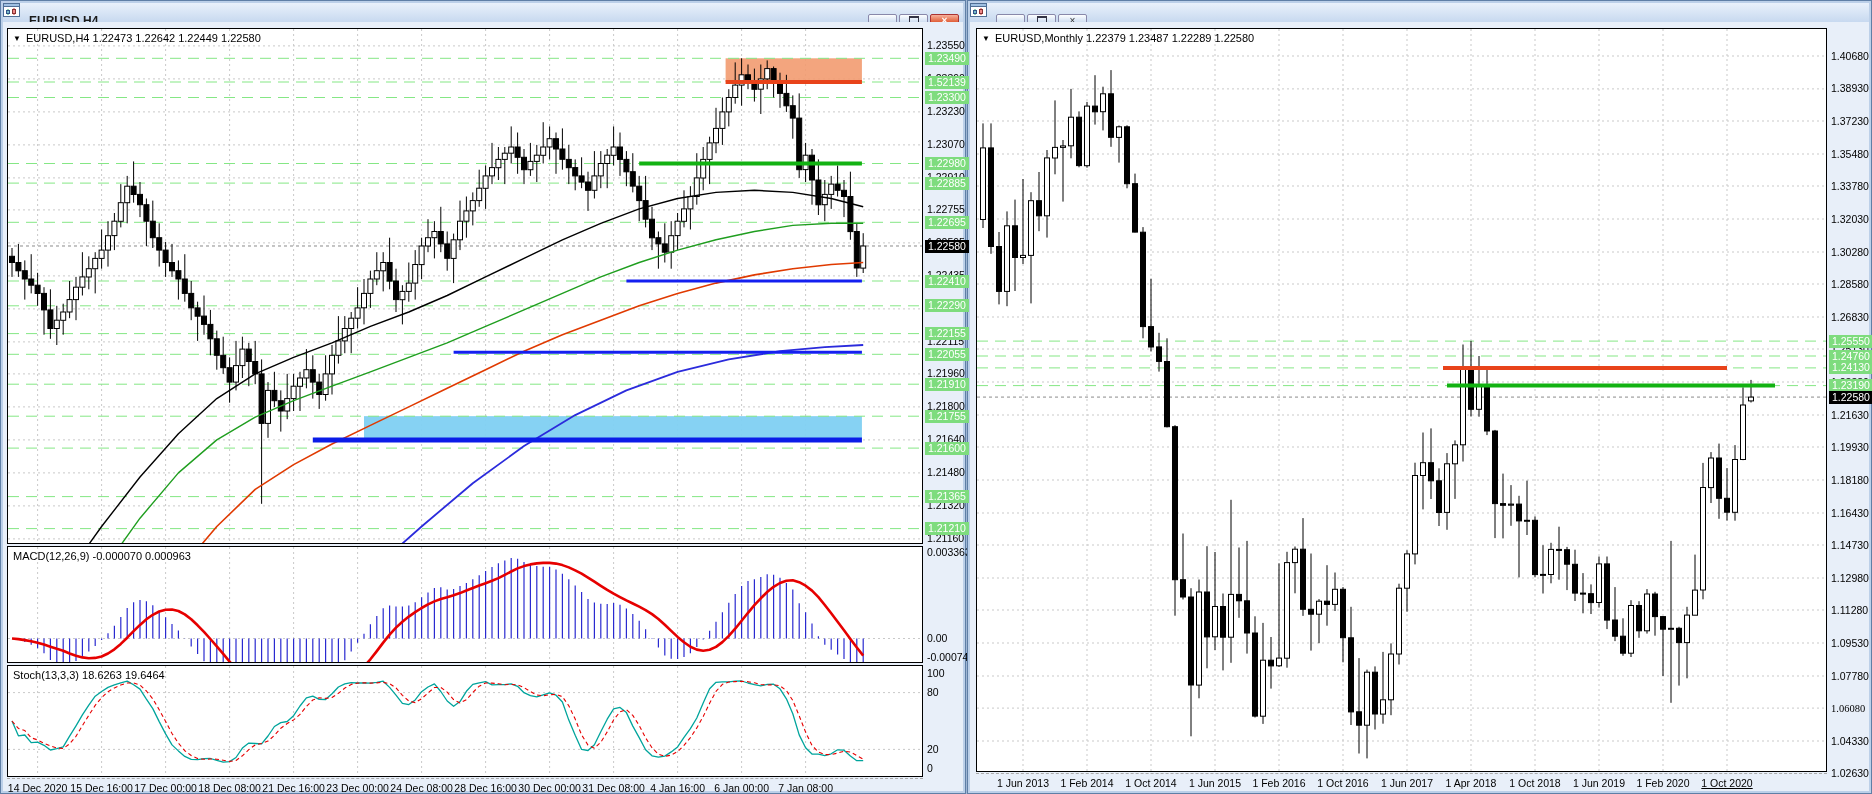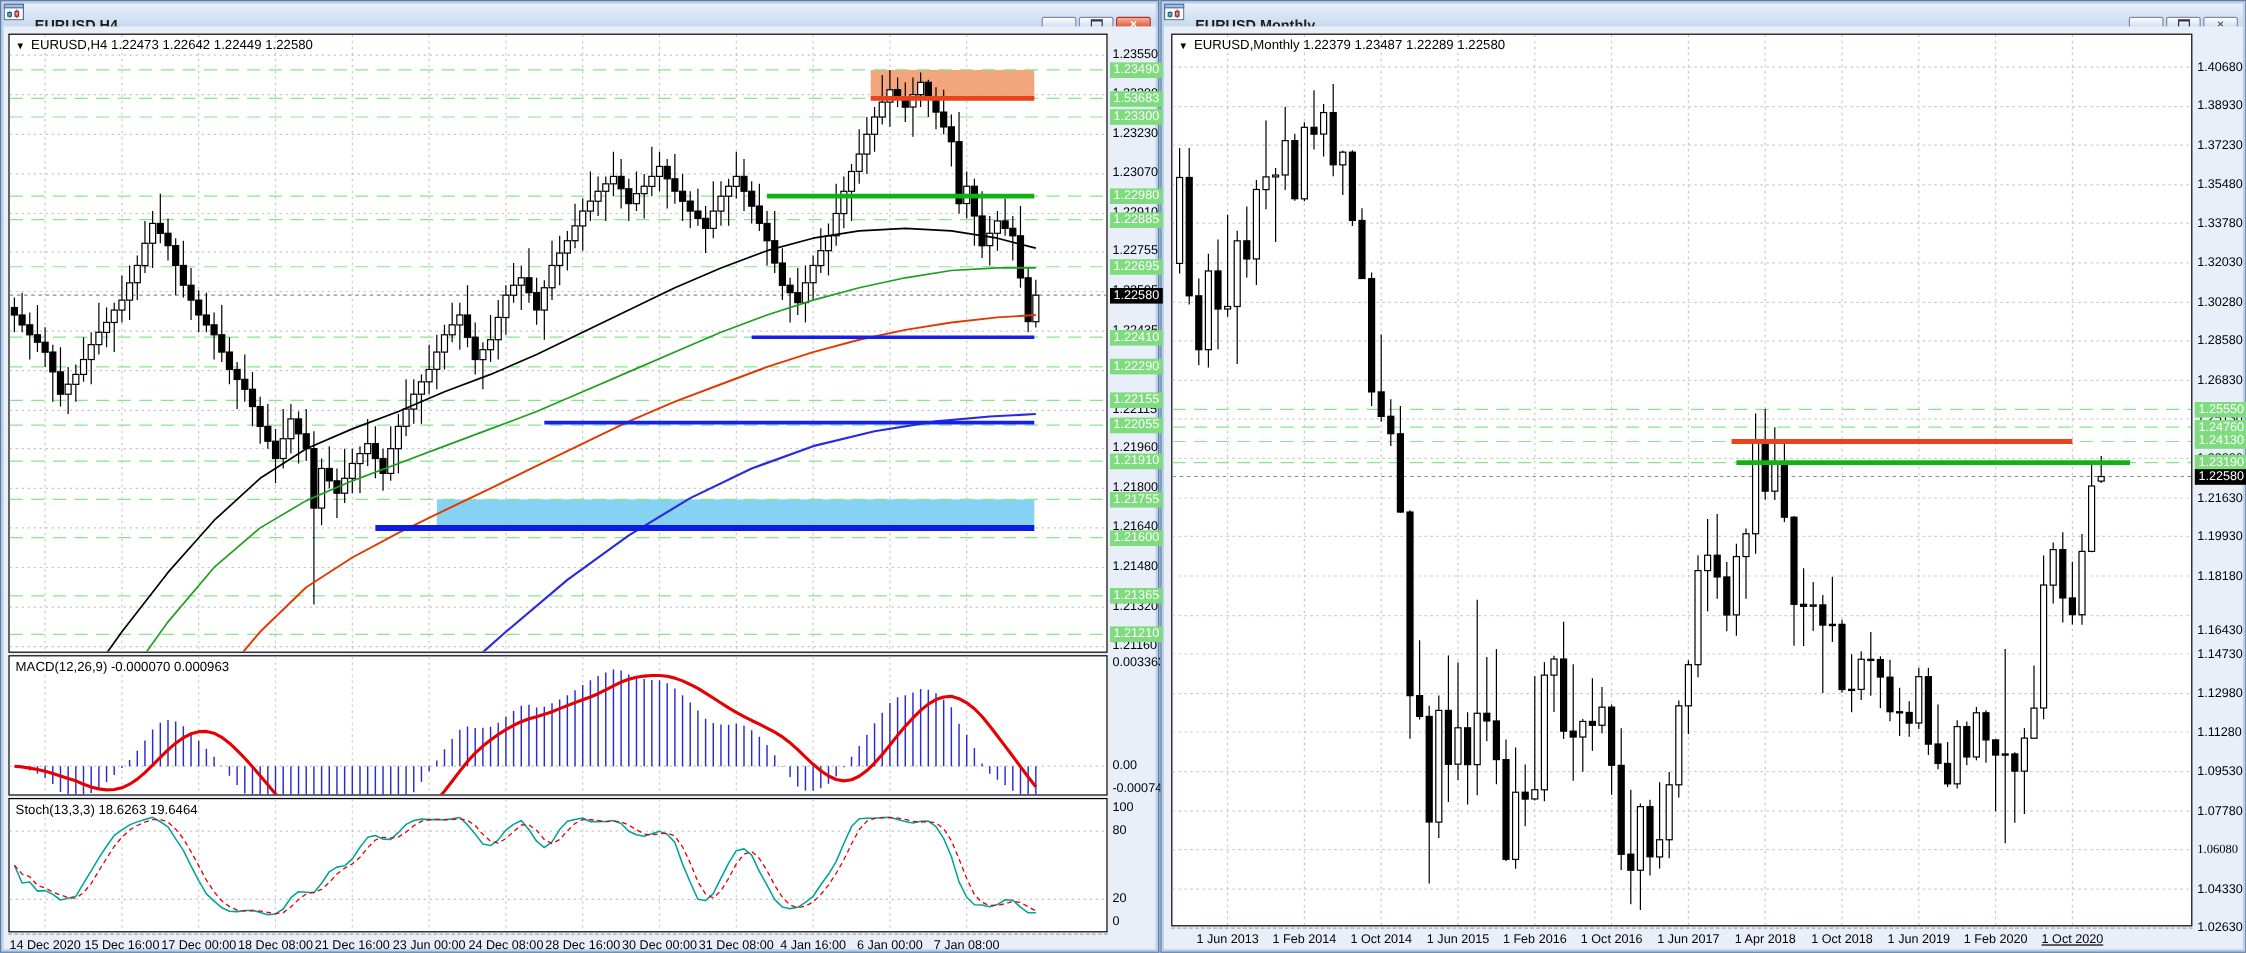--- a/index.html
+++ b/index.html
@@ -584,21 +584,21 @@
             <path d="M4.0,55.0 L10.4,69.8 L16.8,69.0 L23.2,76.6 L29.6,76.2 L36.0,79.3 L42.4,84.0 L48.8,82.6 L55.2,80.9 L61.6,70.2 L68.0,59.8 L74.4,48.9 L80.8,39.2 L87.2,30.2 L93.6,25.5 L100.0,21.4 L106.4,18.9 L112.8,16.9 L119.2,15.1 L125.6,18.8 L132.0,23.1 L138.4,33.1 L144.8,42.6 L151.2,55.6 L157.6,67.9 L164.0,78.9 L170.4,84.9 L176.8,90.4 L183.2,93.4 L189.6,93.7 L196.0,92.7 L202.4,92.5 L208.8,94.4 L215.2,96.2 L221.6,95.6 L228.0,91.5 L234.4,82.1 L240.8,77.1 L247.2,77.5 L253.6,77.9 L260.0,70.0 L266.4,60.5 L272.8,56.6 L279.2,55.5 L285.6,49.7 L292.0,40.0 L298.4,31.8 L304.8,30.2 L311.2,33.3 L317.6,33.5 L324.0,27.7 L330.4,21.0 L336.8,17.8 L343.2,16.6 L349.6,17.0 L356.0,17.0 L362.4,17.2 L368.8,16.4 L375.2,15.2 L381.6,21.4 L388.0,29.1 L394.4,37.4 L400.8,38.6 L407.2,33.9 L413.6,25.7 L420.0,21.0 L426.4,17.8 L432.8,25.5 L439.2,35.0 L445.6,40.3 L452.0,35.6 L458.4,25.3 L464.8,18.4 L471.2,16.9 L477.6,15.7 L484.0,18.8 L490.4,18.7 L496.8,18.6 L503.2,17.8 L509.6,20.3 L516.0,26.7 L522.4,29.6 L528.8,30.8 L535.2,28.8 L541.6,26.8 L548.0,29.2 L554.4,36.0 L560.8,54.1 L567.2,69.2 L573.6,83.4 L580.0,84.5 L586.4,78.7 L592.8,65.7 L599.2,53.2 L605.6,42.9 L612.0,41.4 L618.4,46.6 L624.8,60.1 L631.2,71.6 L637.6,83.7 L644.0,89.8 L650.4,91.2 L656.8,90.1 L663.2,85.9 L669.6,80.9 L676.0,71.3 L682.4,62.6 L688.8,52.0 L695.2,36.9 L701.6,22.8 L708.0,16.3 L714.4,15.8 L720.8,15.8 L727.2,15.2 L733.6,15.0 L740.0,17.0 L746.4,18.6 L752.8,19.9 L759.2,18.4 L765.6,18.2 L772.0,22.8 L778.4,32.8 L784.8,47.8 L791.2,68.9 L797.6,81.7 L804.0,88.0 L810.4,88.1 L816.8,89.7 L823.2,87.8 L829.6,83.8 L836.0,84.2 L842.4,90.0 L848.8,94.7 L855.2,94.7" stroke="#00a49c" stroke-width="1.3" fill="none" stroke-linejoin="round"></path>
             <path d="M4.0,55.0 L10.4,62.4 L16.8,64.6 L23.2,71.8 L29.6,73.9 L36.0,77.4 L42.4,79.8 L48.8,82.0 L55.2,82.5 L61.6,77.9 L68.0,70.3 L74.4,59.6 L80.8,49.3 L87.2,39.4 L93.6,31.6 L100.0,25.7 L106.4,21.9 L112.8,19.1 L119.2,17.0 L125.6,17.0 L132.0,19.0 L138.4,25.0 L144.8,32.9 L151.2,43.7 L157.6,55.4 L164.0,67.5 L170.4,77.2 L176.8,84.7 L183.2,89.5 L189.6,92.5 L196.0,93.3 L202.4,93.0 L208.8,93.2 L215.2,94.3 L221.6,95.4 L228.0,94.5 L234.4,89.8 L240.8,83.6 L247.2,78.9 L253.6,77.5 L260.0,75.1 L266.4,69.4 L272.8,62.3 L279.2,57.5 L285.6,53.9 L292.0,48.4 L298.4,40.5 L304.8,34.0 L311.2,31.8 L317.6,32.4 L324.0,31.5 L330.4,27.4 L336.8,22.1 L343.2,18.4 L349.6,17.1 L356.0,16.8 L362.4,17.1 L368.8,16.9 L375.2,16.3 L381.6,17.7 L388.0,21.9 L394.4,29.3 L400.8,35.0 L407.2,36.6 L413.6,32.7 L420.0,26.9 L426.4,21.5 L432.8,21.4 L439.2,26.1 L445.6,33.6 L452.0,37.0 L458.4,33.7 L464.8,26.4 L471.2,20.2 L477.6,17.0 L484.0,17.1 L490.4,17.7 L496.8,18.7 L503.2,18.4 L509.6,18.9 L516.0,21.6 L522.4,25.6 L528.8,29.0 L535.2,29.7 L541.6,28.8 L548.0,28.3 L554.4,30.7 L560.8,39.8 L567.2,53.1 L573.6,68.9 L580.0,79.1 L586.4,82.2 L592.8,76.3 L599.2,65.9 L605.6,53.9 L612.0,45.8 L618.4,43.6 L624.8,49.4 L631.2,59.5 L637.6,71.8 L644.0,81.7 L650.4,88.2 L656.8,90.4 L663.2,89.1 L669.6,85.6 L676.0,79.4 L682.4,71.6 L688.8,61.9 L695.2,50.5 L701.6,37.3 L708.0,25.4 L714.4,18.3 L720.8,16.0 L727.2,15.6 L733.6,15.3 L740.0,15.7 L746.4,16.8 L752.8,18.5 L759.2,19.0 L765.6,18.8 L772.0,19.8 L778.4,24.6 L784.8,34.5 L791.2,49.8 L797.6,66.1 L804.0,79.5 L810.4,86.0 L816.8,88.6 L823.2,88.5 L829.6,87.1 L836.0,85.2 L842.4,86.0 L848.8,89.6 L855.2,93.1" stroke="#e60000" stroke-width="1.1" fill="none" stroke-dasharray="4,3" stroke-linejoin="round"></path>
           </svg>
         </div>
       <div id="ltime">
           <div class="time-label" style="left: -7.4px;">14 Dec 2020</div>
           <div class="time-label" style="left: 56.6px;">15 Dec 16:00</div>
           <div class="time-label" style="left: 120.6px;">17 Dec 00:00</div>
           <div class="time-label" style="left: 184.6px;">18 Dec 08:00</div>
           <div class="time-label" style="left: 248.6px;">21 Dec 16:00</div>
-          <div class="time-label" style="left: 312.6px;">23 Jun 00:00</div>
+          <div class="time-label" style="left: 312.6px;">23 Dec 00:00</div>
           <div class="time-label" style="left: 376.6px;">24 Dec 08:00</div>
           <div class="time-label" style="left: 440.6px;">28 Dec 16:00</div>
           <div class="time-label" style="left: 504.6px;">30 Dec 00:00</div>
           <div class="time-label" style="left: 568.6px;">31 Dec 08:00</div>
           <div class="time-label" style="left: 632.6px;">4 Jan 16:00</div>
           <div class="time-label" style="left: 696.6px;">6 Jan 00:00</div>
           <div class="time-label" style="left: 760.6px;">7 Jan 08:00</div>
         </div>
       <div id="lprices">
           <div class="axis-price" style="top: 17.4px;">1.23550</div>
@@ -611,21 +611,21 @@
           <div class="axis-price" style="top: 247.4px;">1.22435</div>
           <div class="axis-price" style="top: 280.4px;">1.22275</div>
           <div class="axis-price" style="top: 313.4px;">1.22115</div>
           <div class="axis-price" style="top: 345.4px;">1.21960</div>
           <div class="axis-price" style="top: 378.4px;">1.21800</div>
           <div class="axis-price" style="top: 411.4px;">1.21640</div>
           <div class="axis-price" style="top: 444.4px;">1.21480</div>
           <div class="axis-price" style="top: 477.4px;">1.21320</div>
           <div class="axis-price" style="top: 510.4px;">1.21160</div>
           <div class="axis-price tag" style="top: 29.8px;">1.23490</div>
-          <div class="axis-price tag" style="top: 53.5px;">1.53683</div>
+          <div class="axis-price tag" style="top: 53.5px;">1.52139</div>
           <div class="axis-price tag" style="top: 69px;">1.23300</div>
           <div class="axis-price tag" style="top: 135px;">1.22980</div>
           <div class="axis-price tag" style="top: 154.6px;">1.22885</div>
           <div class="axis-price tag" style="top: 193.8px;">1.22695</div>
           <div class="axis-price tag" style="top: 252.5px;">1.22410</div>
           <div class="axis-price tag" style="top: 277.3px;">1.22290</div>
           <div class="axis-price tag" style="top: 305.1px;">1.22155</div>
           <div class="axis-price tag" style="top: 325.8px;">1.22055</div>
           <div class="axis-price tag" style="top: 355.7px;">1.21910</div>
           <div class="axis-price tag" style="top: 387.7px;">1.21755</div>
@@ -649,21 +649,20 @@
       <span class="wicon">
         <svg width="17" height="14">
             <rect x="0.5" y="0.5" width="16" height="13" fill="#fff" stroke="#4f6f96"></rect>
             <rect x="0.5" y="0.5" width="16" height="3" fill="#9fc0e2" stroke="#4f6f96"></rect>
             <line x1="5" y1="6" x2="5" y2="12" stroke="#2a6"></line>
             <rect x="3.5" y="7.5" width="3" height="3" fill="#7bc" stroke="#358"></rect>
             <line x1="11" y1="5" x2="11" y2="12" stroke="#c33"></line>
             <rect x="9.5" y="6.5" width="3" height="4" fill="#e88" stroke="#833"></rect>
           </svg>
       </span>
-      <span class="wtitle">EURUSD,Monthly</span>
       <span class="winbtns">
         <button class="wbtn">
             <span class="glyph-min"></span>
           </button>
         <button class="wbtn">
             <span class="glyph-restore"></span>
           </button>
         <button class="wbtn">
             <span>×</span>
           </button>
@@ -936,21 +935,21 @@
           <div class="axis-price" style="top: 157.5px;">1.33780</div>
           <div class="axis-price" style="top: 190.5px;">1.32030</div>
           <div class="axis-price" style="top: 223.5px;">1.30280</div>
           <div class="axis-price" style="top: 255.5px;">1.28580</div>
           <div class="axis-price" style="top: 288.5px;">1.26830</div>
           <div class="axis-price" style="top: 320.5px;">1.25130</div>
           <div class="axis-price" style="top: 353.5px;">1.23380</div>
           <div class="axis-price" style="top: 386.5px;">1.21630</div>
           <div class="axis-price" style="top: 418.5px;">1.19930</div>
           <div class="axis-price" style="top: 451.5px;">1.18180</div>
-          <div class="axis-price" style="top: 484.5px; margin-top: 12px;">1.16430</div>
+          <div class="axis-price" style="top: 484.5px;">1.16430</div>
           <div class="axis-price" style="top: 516.5px;">1.14730</div>
           <div class="axis-price" style="top: 549.5px;">1.12980</div>
           <div class="axis-price" style="top: 581.5px;">1.11280</div>
           <div class="axis-price" style="top: 614.5px;">1.09530</div>
           <div class="axis-price" style="top: 647.5px;">1.07780</div>
           <div class="axis-price" style="top: 679.6px; font-family: Liberation Serif, serif;">1.06080</div>
           <div class="axis-price" style="top: 712.5px;">1.04330</div>
           <div class="axis-price" style="top: 744.6px;">1.02630</div>
           <div class="axis-price tag" style="top: 312.6px;">1.25550</div>
           <div class="axis-price tag" style="top: 327.5px;">1.24760</div>

